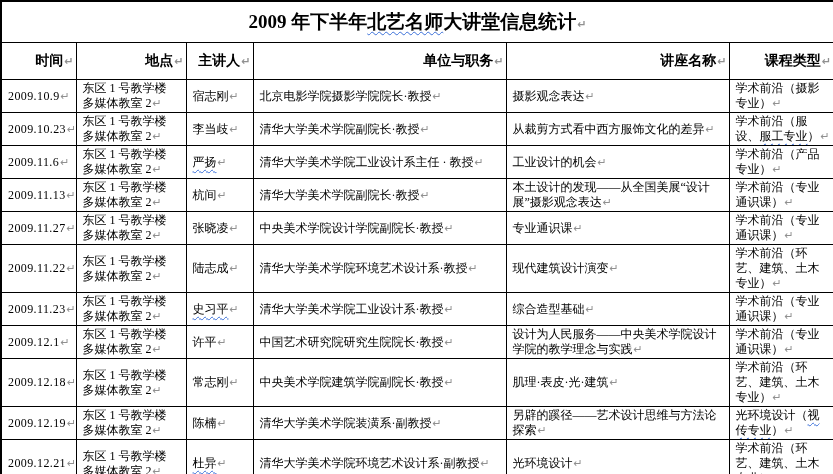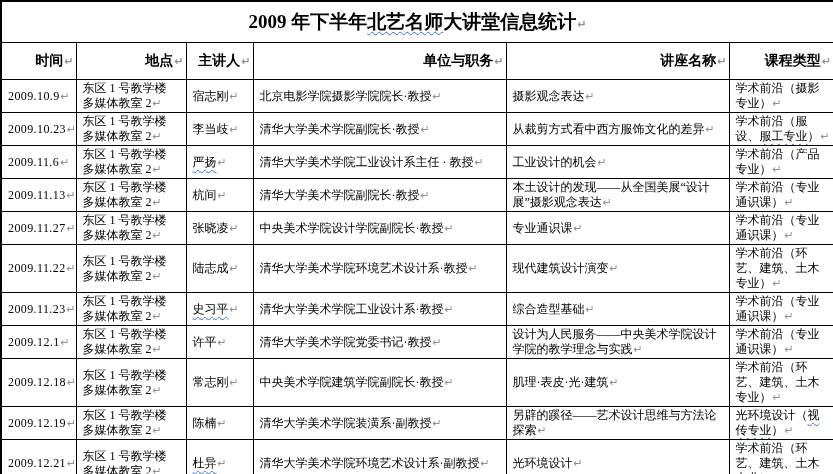--- a/index.html
+++ b/index.html
@@ -244,21 +244,21 @@
       <span>2009.12.1</span><span class="pilcrow">↵</span>
     </td>
     <td class="c-loc">
       <div>东区 1 号教学楼</div>
       <div><span>多媒体教室 2</span><span class="pilcrow">↵</span></div>
     </td>
     <td class="c-speaker">
       <span>许平</span><span class="pilcrow">↵</span>
     </td>
     <td class="c-unit">
-      <span>清华大学美术学院党委书记·教授</span><span class="pilcrow">↵</span>
+      <span>中国艺术研究院研究生院院长·教授</span><span class="pilcrow">↵</span>
     </td>
     <td class="c-lecture">
       <span>设计为人民服务——中央美术学院设计学院的教学理念与实践</span><span class="wavy-red"></span><span></span><span class="pilcrow">↵</span>
     </td>
     <td class="c-type">
       <span>学术前沿（专业通识课）</span><span class="wavy-blue"></span><span></span><span class="pilcrow">↵</span>
     </td>
   </tr>
 
   <tr class="data-row">

